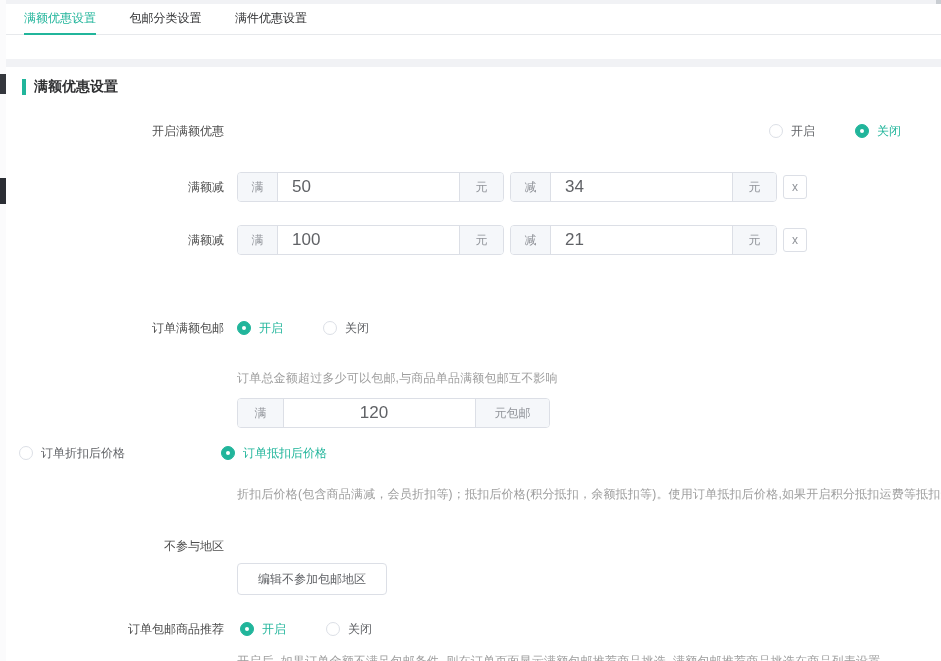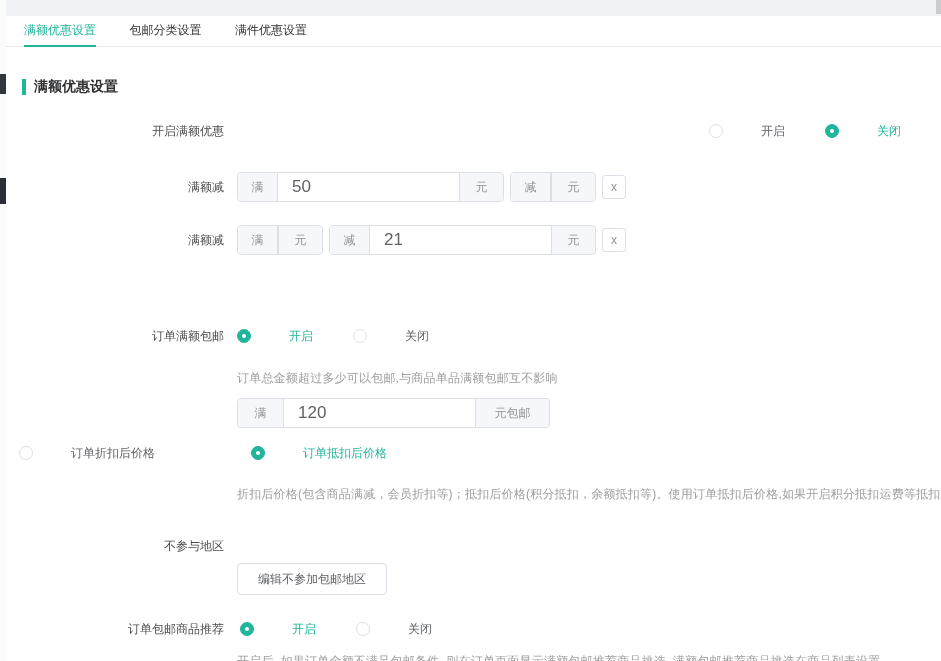--- a/index.html
+++ b/index.html
@@ -10,40 +10,40 @@
 
   
   .side-sliver { position:absolute; left:0; top:0; width:6px; height:661px; background:#fbfbfc; }
   .sliver-frag1 { position:absolute; left:0; top:74px; width:6px; height:20px; background:#34373d; }
   .sliver-frag2 { position:absolute; left:0; top:178px; width:6px; height:26px; background:#2b2e34; }
 
   
   .scrollbar-frag { position:absolute; right:0; top:0; width:5px; height:14px; background:#c9cdd2; }
 
   
-  .tabs-bar { position:absolute; left:6px; top:16px; right:0; height:55px; background:#fff; }
+  .tabs-bar { position:absolute; left:6px; top:4px; right:0; height:55px; background:#fff; }
   .tabs-nav { position:relative; height:31px; padding-left:18px; white-space:nowrap; }
   .tabs-nav-border { position:absolute; left:0; right:0; bottom:0; height:1px; background:#e7e9ec; }
   .tab { position:relative; display:inline-block; margin-right:29px; font-size:12px; line-height:29px;
     color:#303133; cursor:pointer; }
   .tab.active { color:var(--accent); border-bottom:2px solid var(--accent); }
 
   
   .content-card { position:absolute; left:6px; top:67px; right:0; height:640px; background:#fff; }
   .row { position:absolute; left:0; right:0; display:flex; align-items:center; white-space:nowrap; }
   .row-label { width:218px; text-align:right; font-size:12px; color:#4d4d4d; flex:none; }
   .row-content { margin-left:13px; display:flex; align-items:center; }
 
   
   .section-title-row { position:absolute; top:11px; left:16px; display:flex; align-items:center; }
   .title-bar { width:4px; height:16px; background:var(--accent); margin-right:8px; }
   .section-title { font-size:14px; font-weight:bold; color:#303133; }
 
   
-  .radio-option { display:flex; align-items:center; margin-right:40px; cursor:pointer;gap:30px; }
+  .radio-option { display:flex; align-items:center; margin-right:40px; cursor:pointer; }
   .radio-option.wide-gap { margin-right:96px; }
   .radio-circle { width:14px; height:14px; border-radius:50%; border:1px solid #dcdfe6; background:#fff;
     margin-right:8px; position:relative; flex:none; }
   .radio-option.checked .radio-circle { background:var(--accent); border-color:var(--accent); }
   .radio-option.checked .radio-circle::after { content:""; position:absolute; left:4px; top:4px;
     width:4px; height:4px; border-radius:50%; background:#fff; }
   .radio-label { font-size:12px; color:#606266; }
   .radio-option.checked .radio-label { color:var(--accent); }
 
   
@@ -110,44 +110,46 @@
   <div class="row" style="top:105px; height:30px;">
     <div class="row-label">满额减</div>
     <div class="row-content">
       <span class="input-group">
         <span class="ig-prefix">满</span>
         <input class="ig-input" value="50" style="">
         <span class="ig-suffix">元</span>
       </span>
       <span class="input-group group-gap">
         <span class="ig-prefix">减</span>
+        <input class="ig-input" value="34" style="">
         <span class="ig-suffix">元</span>
       </span>
       <span class="remove-btn">x</span>
     </div>
   </div>
 
   <div class="row" style="top:158px; height:30px;">
     <div class="row-label">满额减</div>
     <div class="row-content">
       <span class="input-group">
         <span class="ig-prefix">满</span>
+        <input class="ig-input" value="100" style="">
         <span class="ig-suffix">元</span>
       </span>
       <span class="input-group group-gap">
         <span class="ig-prefix">减</span>
         <input class="ig-input" value="21" style="">
         <span class="ig-suffix">元</span>
       </span>
       <span class="remove-btn">x</span>
     </div>
   </div>
 
 
-  <div class="row" style="top:260px; height:18px;">
+  <div class="row" style="top:252px; height:18px;">
     <div class="row-label">订单满额包邮</div>
     <div class="row-content">
       <span class="radio-option checked">
         <span class="radio-circle"></span>
         <span class="radio-label">开启</span>
       </span>
       <span class="radio-option">
         <span class="radio-circle"></span>
         <span class="radio-label">关闭</span>
       </span>
@@ -159,21 +161,21 @@
     <div class="row-content">
       <span class="tip-text">订单总金额超过多少可以包邮,与商品单品满额包邮互不影响</span>
     </div>
   </div>
 
   <div class="row" style="top:331px; height:30px;">
     <div class="row-label"></div>
     <div class="row-content">
       <span class="input-group">
         <span class="ig-prefix" style="width:46px;">满</span>
-        <input class="ig-input" style="width: 180px;" value="120">
+        <input class="ig-input" style="width: 180px; text-align: center;" value="120">
         <span class="ig-suffix wide">元包邮</span>
       </span>
     </div>
   </div>
 
   <div class="row" style="top:377px; height:18px;">
     <div class="row-content">
       <span class="radio-option wide-gap">
         <span class="radio-circle"></span>
         <span class="radio-label">订单折扣后价格</span>

